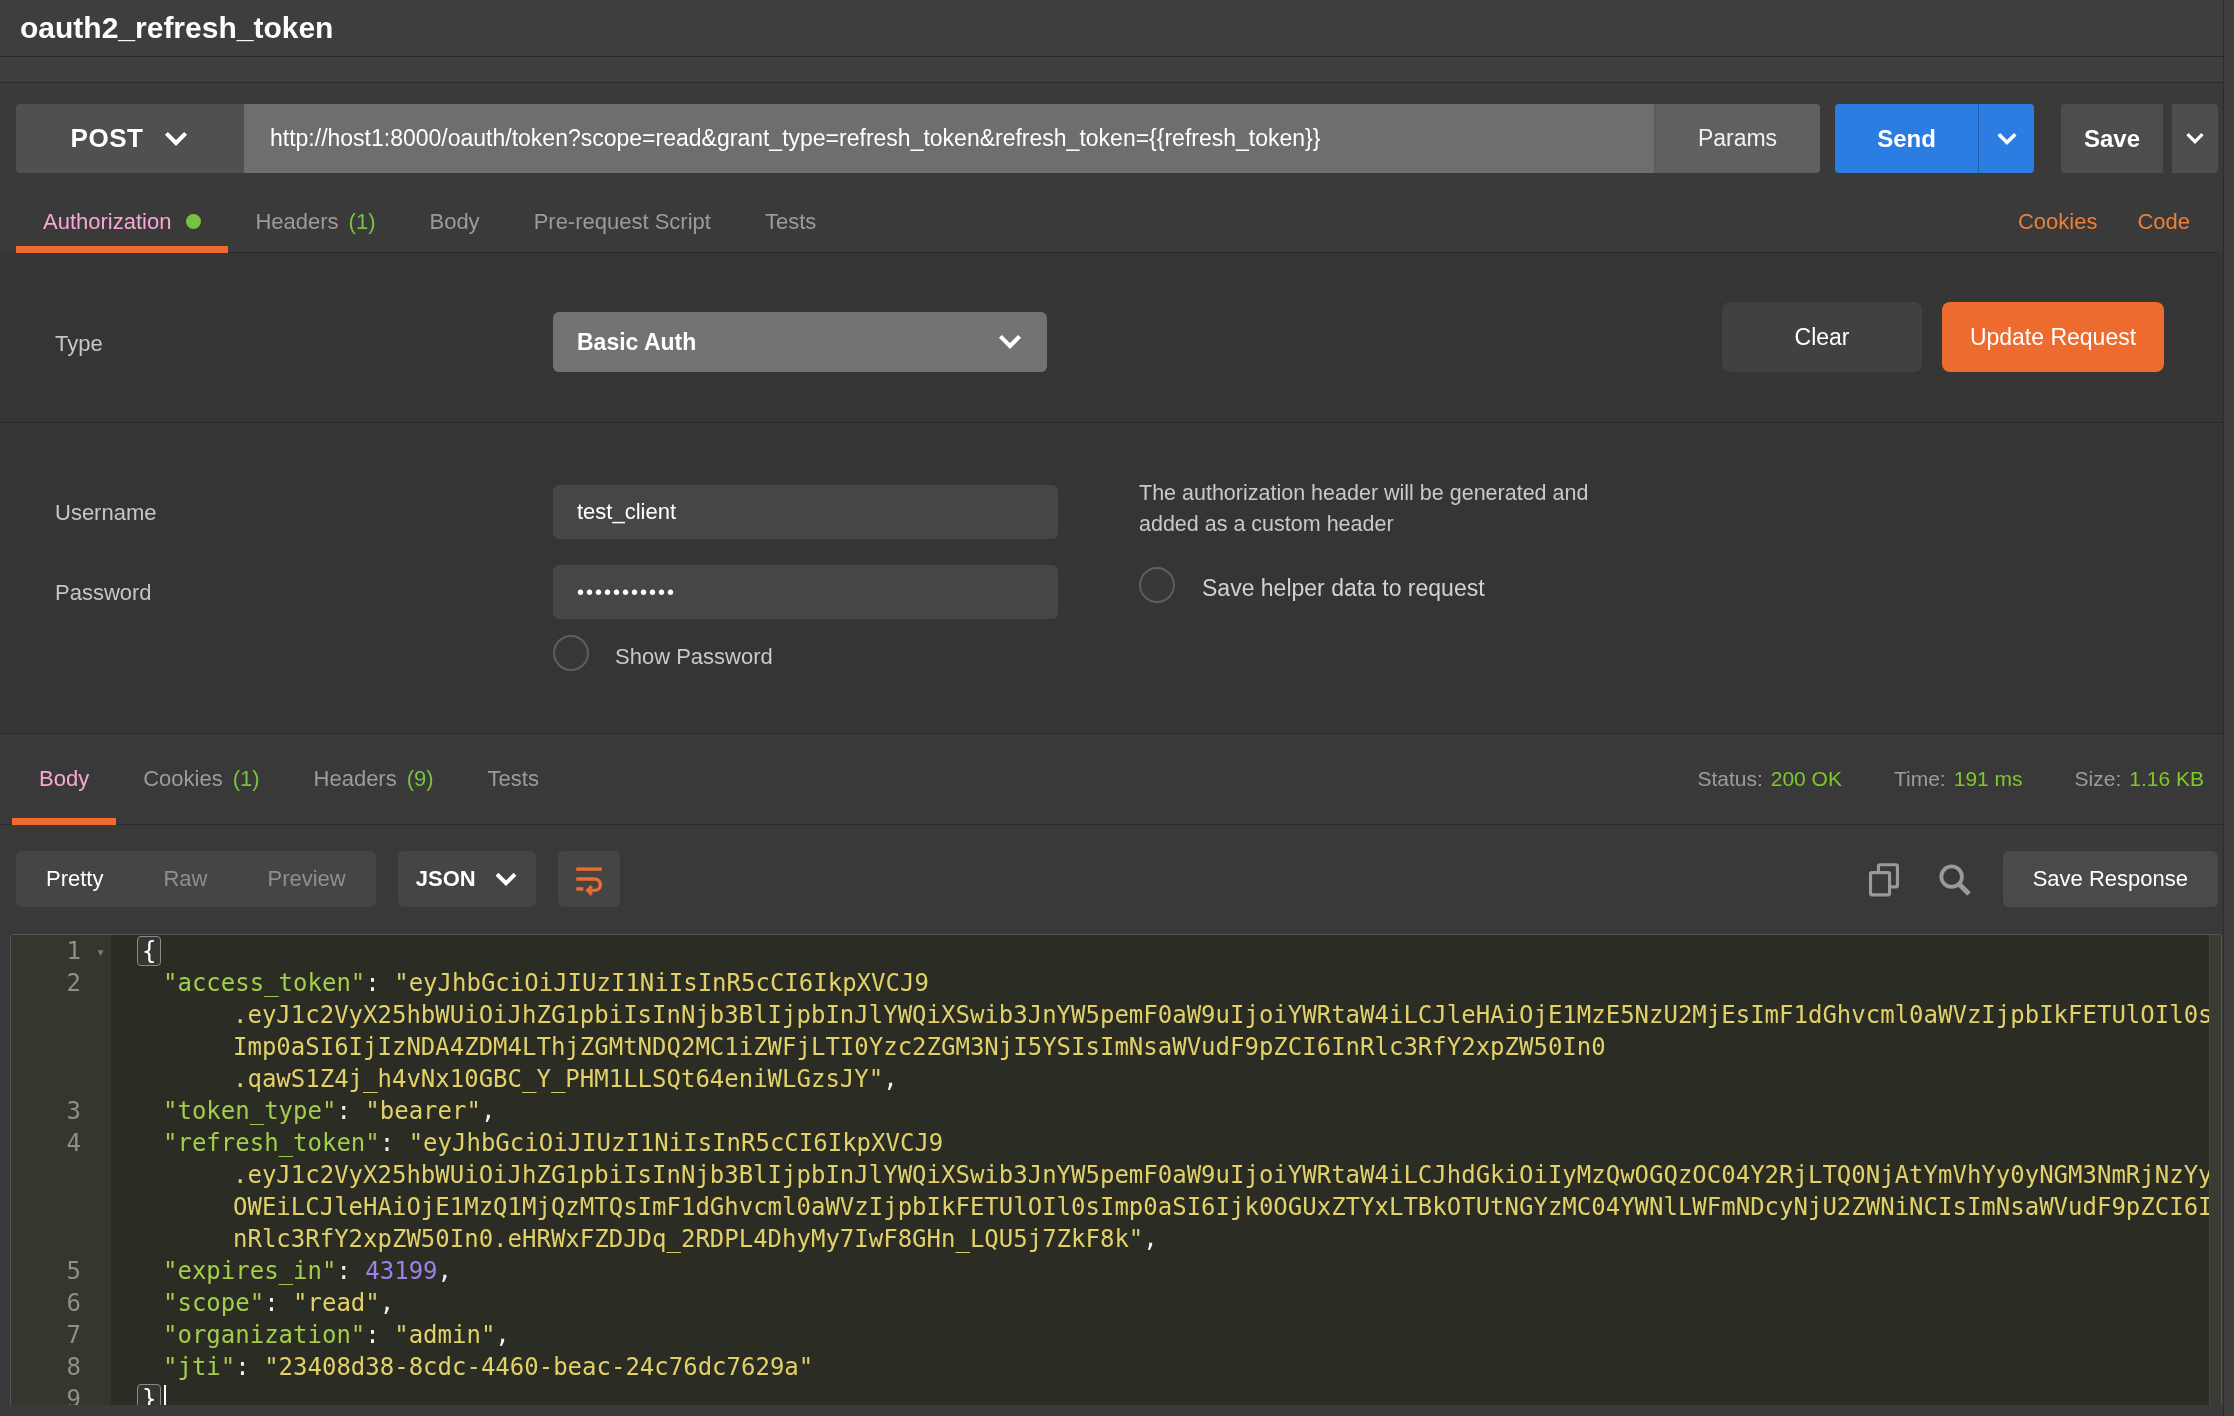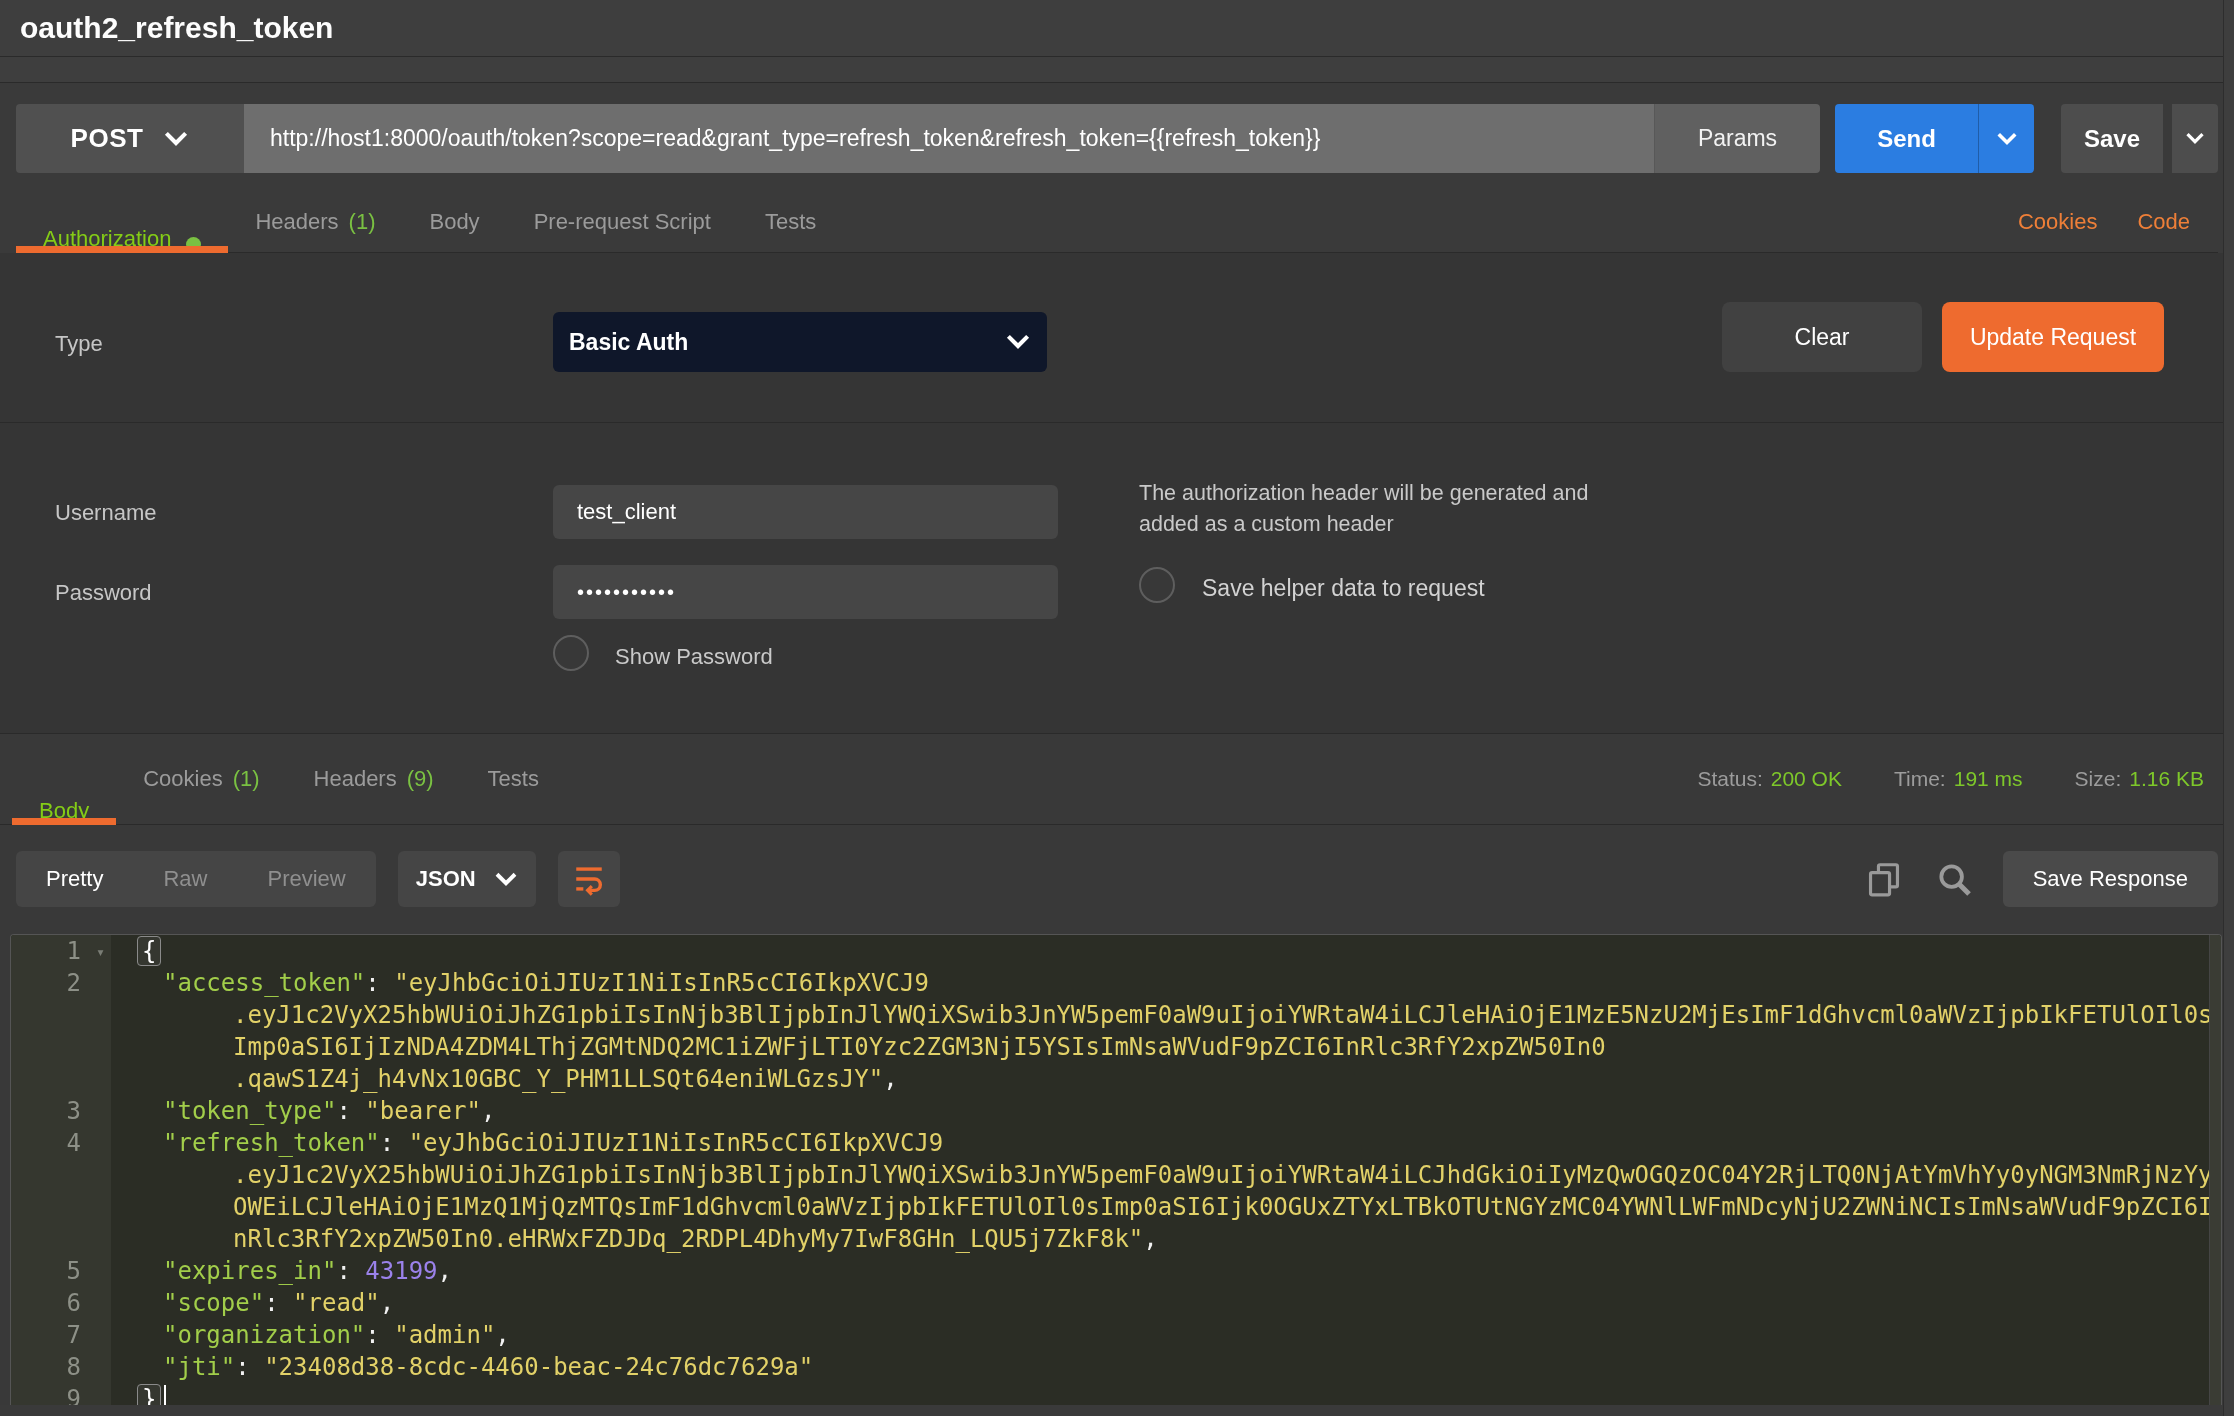--- a/index.html
+++ b/index.html
@@ -28,33 +28,33 @@
   .send-group { display:flex; margin-left:15px; }
   .send-main { width:143px; background:#2b7de1; border-radius:4px 0 0 4px; display:flex; align-items:center; justify-content:center; font-size:24px; font-weight:bold; color:#fff; cursor:pointer; }
   .send-caret { width:56px; background:#2b7de1; border-left:1px solid rgba(0,0,0,0.25); border-radius:0 4px 4px 0; display:flex; align-items:center; justify-content:center; cursor:pointer; }
   .save-group { display:flex; margin-left:27px;gap:8px; }
   .save-main { width:102px; background:#4d4d4d; border-radius:4px 0 0 4px; display:flex; align-items:center; justify-content:center; font-size:24px; font-weight:bold; color:#fff; cursor:pointer; }
   .save-caret { width:47px; background:#4d4d4d; border-left:1px solid #3a3a3a; border-radius:0 4px 4px 0; display:flex; align-items:center; justify-content:center; cursor:pointer; }
 
   
   .tabs-row { display:flex; align-items:stretch; height:62px; margin-top:18px; border-bottom:1px solid #2a2a2a; }
   .tab { display:flex; align-items:center; padding:0 27px; font-size:22px; color:#9b9b9b; position:relative; cursor:pointer; }
-  .tab.active { color:#84cc16;align-items:flex-end; }
+  .tab.active { color:#f9a8d4; }
   .tab.active::after { content:""; position:absolute; left:0; right:0; bottom:-1px; height:7px; background:#ee6b2f; }
   .tab .tab-count { color:#7ac142; margin-left:10px; }
   .tab .dot { width:15px; height:15px; border-radius:50%; background:#7ac142; margin-left:15px; }
   .tabs-right { margin-left:auto; display:flex; align-items:center; gap:40px; padding-right:28px; }
   .tabs-right .link { color:#ee7f38; font-size:22px; cursor:pointer; }
 
   
   .auth-section { position:relative; background:#353535; height:481px; border-bottom:1px solid #2a2a2a; }
   .auth-section .divider { position:absolute; left:0; right:0; top:169px; height:1px; background:#2a2a2a; }
   .field-label { position:absolute; font-size:22px; color:#c6c6c6; }
   .lbl-type { left:55px; top:78px; }
-  .type-select { position:absolute; left:553px; top:59px; width:494px; height:60px; background:#0f172a; border-radius:6px; display:flex; align-items:center; padding:0 16px; cursor:pointer; }
+  .type-select { position:absolute; left:553px; top:59px; width:494px; height:60px; background:#737373; border-radius:6px; display:flex; align-items:center; padding:0 24px; cursor:pointer; }
   .type-select .val { font-size:23px; color:#fff; font-weight:bold; flex:1; }
   .btn-clear { position:absolute; left:1722px; top:49px; width:200px; height:70px; background:#414141; border-radius:8px; display:flex; align-items:center; justify-content:center; font-size:23px; color:#fff; cursor:pointer; }
   .btn-update { position:absolute; left:1942px; top:49px; width:222px; height:70px; background:#ee6b2f; border-radius:8px; display:flex; align-items:center; justify-content:center; font-size:23px; color:#fff; cursor:pointer; }
   .lbl-username { left:55px; top:247px; }
   .lbl-password { left:55px; top:327px; }
   .auth-input { position:absolute; left:553px; width:505px; height:54px; background:#464646; border:none; border-radius:6px; color:#fff; font-size:22px; padding:0 24px; font-family:"Liberation Sans", sans-serif; outline:none; }
   .in-username { top:232px; }
   .in-password { top:312px; letter-spacing:2px; font-size:20px; }
   .helper-note { position:absolute; left:1139px; top:225px; font-size:21.5px; color:#c9c9c9; line-height:1.45; }
   .radio { position:absolute; width:36px; height:36px; border:2px solid #5e5e5e; border-radius:50%; background:#383838; cursor:pointer; }

